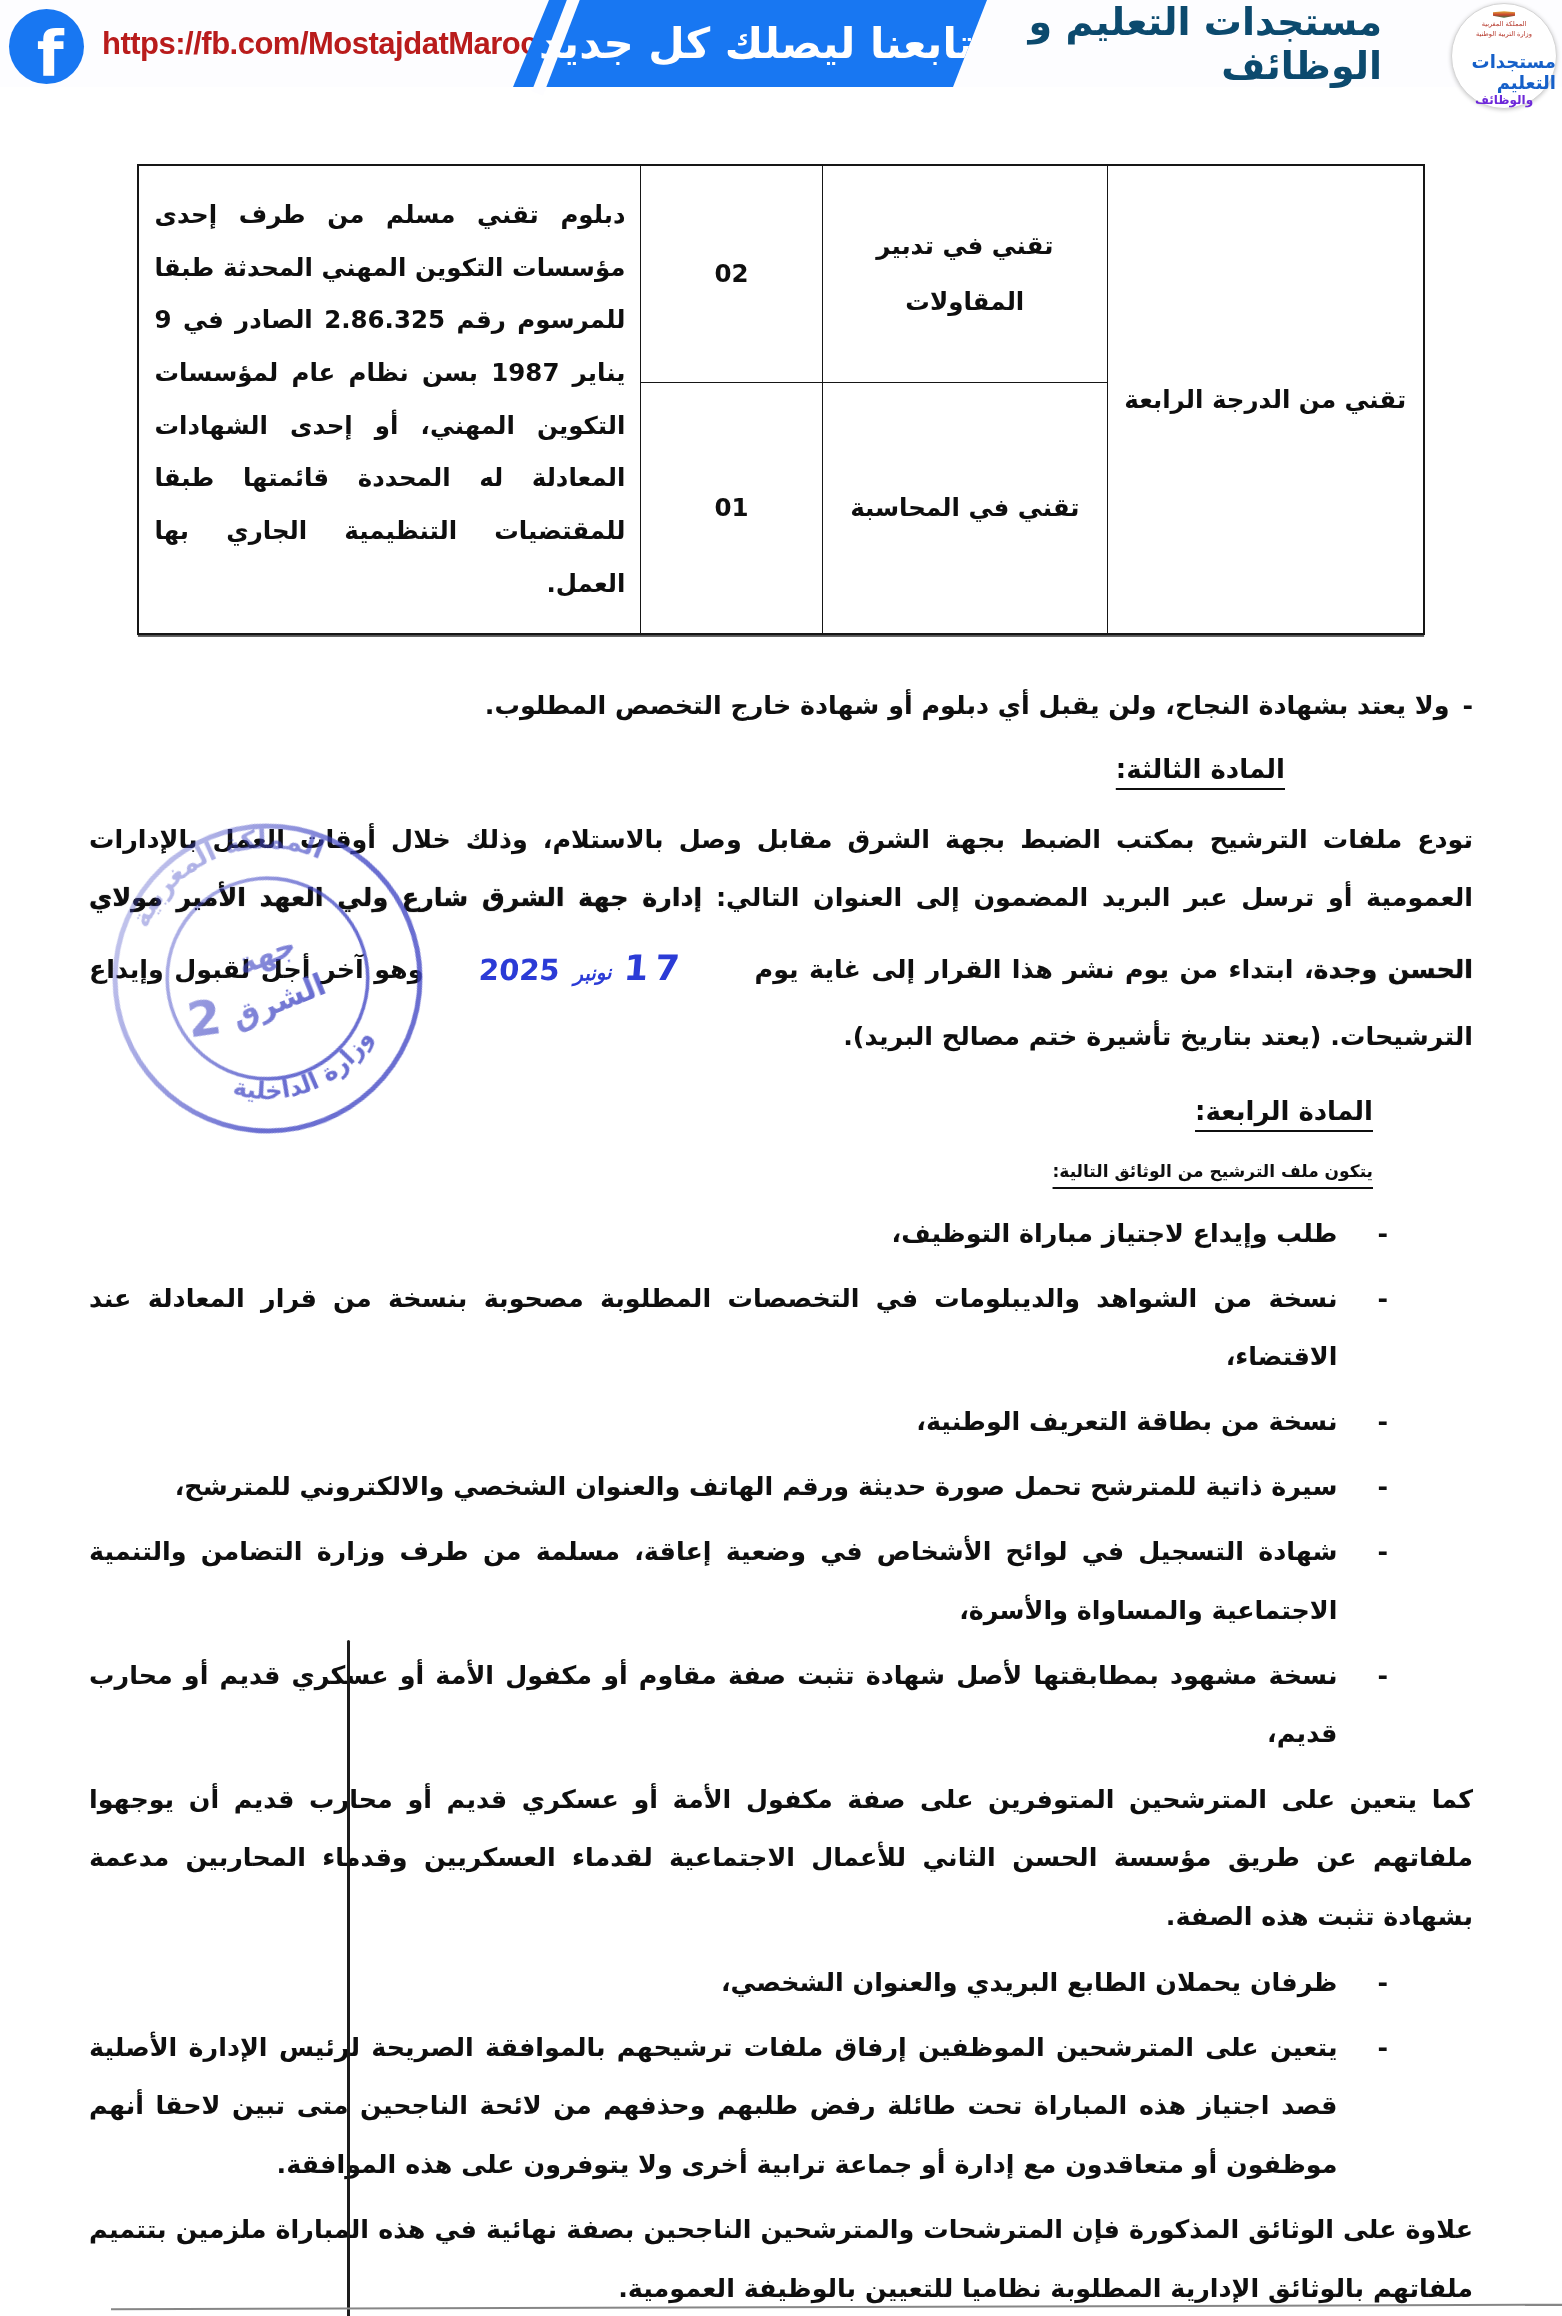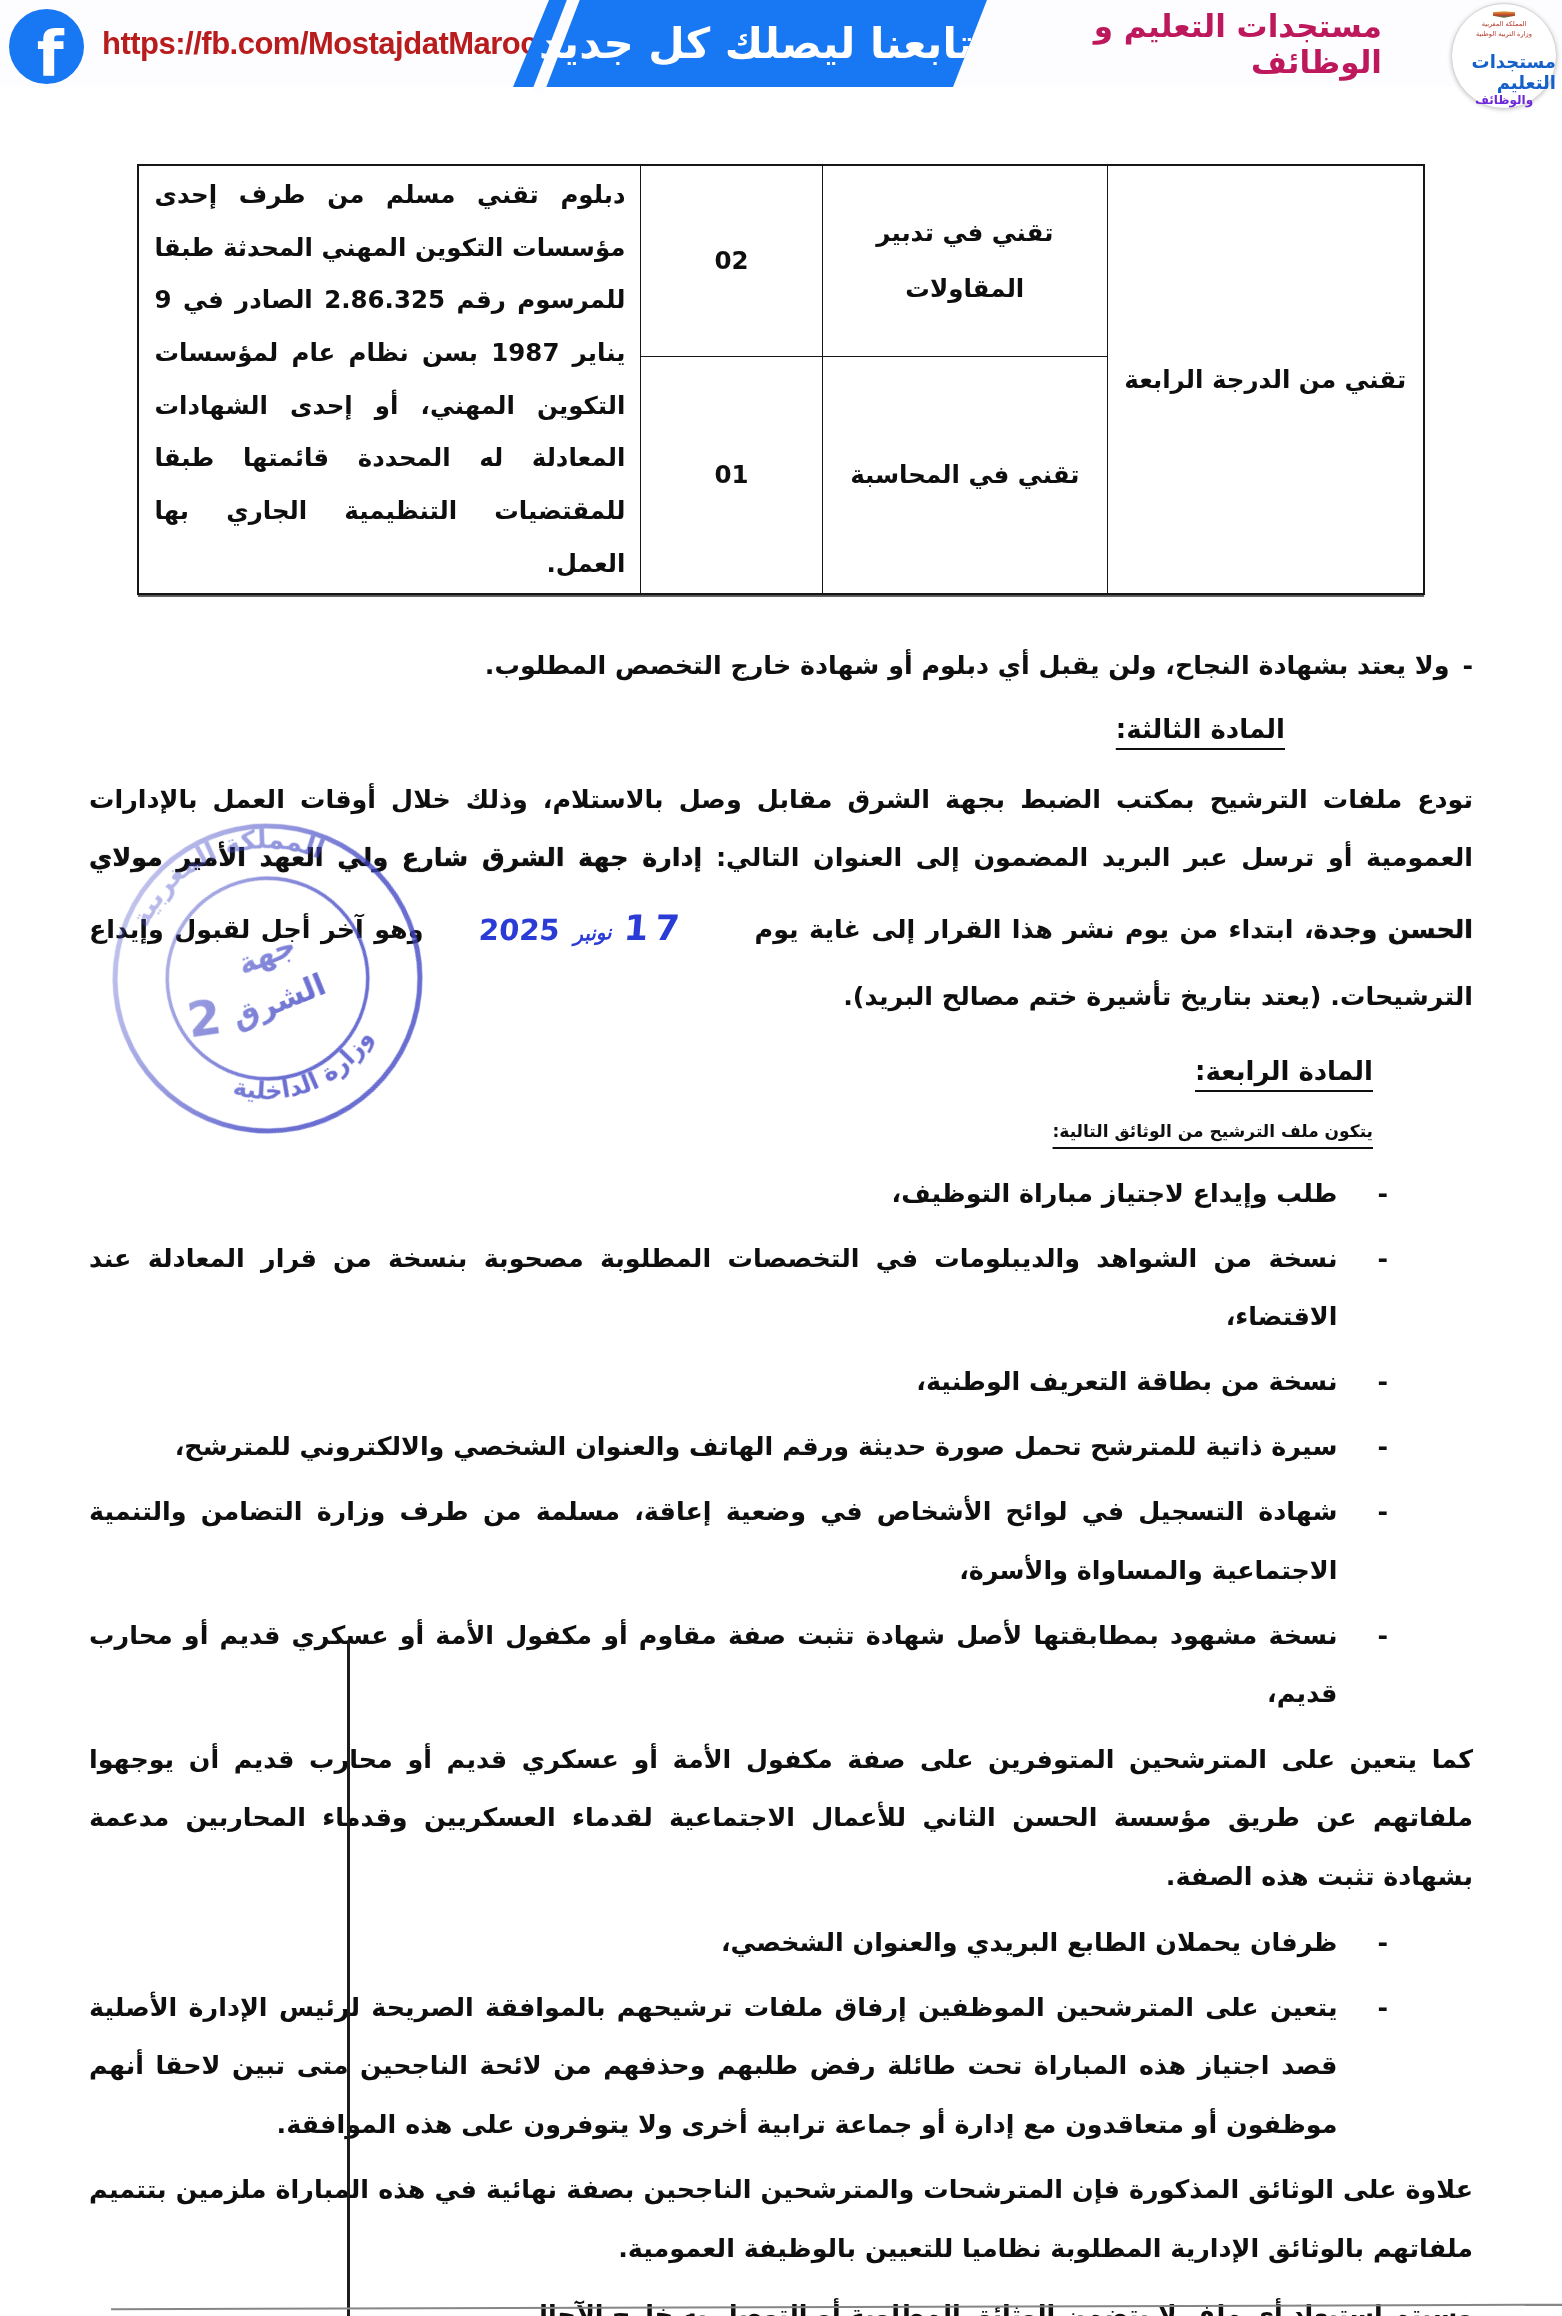--- a/index.html
+++ b/index.html
@@ -17,38 +17,38 @@
             font-family:"Liberation Sans", sans-serif; font-weight:700; font-size:31px;
             color:#b91c1c; letter-spacing:-0.5px; }
   .ribbon { position:absolute; left:513px; top:0; width:474px; height:87px; background:#1877f2;
             clip-path:polygon(36px 0, 100% 0, calc(100% - 34px) 100%, 0 100%);
             display:flex; align-items:center; justify-content:center; direction:rtl; }
   .ribbon .txt { color:#fff; font-weight:700; font-size:42px; padding-left:13px; }
   .ribbon-slash { position:absolute; left:550px; top:-7.5px; width:12.2px; height:104px;
                   background:#fdfdff; transform:rotate(21deg); }
   .brand-title { position:absolute; left:996px; top:0; width:386px; height:87px; direction:rtl;
                  display:flex; align-items:center; justify-content:center;
-                 font-size:31px; font-weight:700; color:#be185d; }
+                 font-size:38px; font-weight:700; color:#0c4a6e; }
   .logo { position:absolute; left:1451px; top:2.8px; width:106px; height:106px; border-radius:50%;
           background:#fff; border:0.9px solid #d5d5d5; box-shadow:0 0.9px 4.7px rgba(0,0,0,.22);
           display:flex; flex-direction:column; align-items:center; justify-content:flex-start;
           direction:rtl; padding-top:7.5px; z-index:4; }
   .emblem { width:22.6px; height:25.4px;
             background:linear-gradient(180deg,#e3b23c 0%,#c8402c 55%,#2f7d47 100%);
             clip-path:polygon(50% 0, 100% 16%, 100% 68%, 50% 100%, 0 68%, 0 16%); }
   .logo-small { font-size:6.6px; color:#b5372a; line-height:1.25; text-align:center; margin-top:1.9px; }
   .logo-title1 { font-size:18px; font-weight:700; color:#1660c9; line-height:1.15; margin-top:14px; }
   .logo-title2 { font-size:12px; font-weight:700; color:#6d28d9; line-height:1.2; }
 
   
   .doc { direction:rtl; padding:0 89px; font-size:25.4px; font-weight:700; color:#0f0f0f;
          line-height:2.3; }
   table.recruit { width:93%; margin:77px auto 0; border-collapse:collapse;
                   border:2.8px solid #161616; box-shadow:0 2.8px 0 -0.9px #555; font-size:24.5px; }
-  table.recruit td { border:1.9px solid #161616; vertical-align:middle; padding:3px 15px; }
+  table.recruit td { border:1.9px solid #161616; vertical-align:middle; padding:23px 15px; }
   .c-grade { width:24.6%; text-align:center; }
   .c-spec  { width:22.2%; text-align:center; }
   .c-num   { width:14.1%; text-align:center; }
   .c-dip   { width:39.1%; text-align:justify; line-height:2.15; padding:11.3px 21px; }
   tr.r1 td { height:149px; }
   tr.r2 td { height:185px; }
 
   .note { display:flex; gap:13px; margin:41px 0 5.6px; }
   .article-heading { font-size:26px; font-weight:700;
         text-decoration:underline; text-decoration-thickness:2.4px; text-underline-offset:10.4px;

